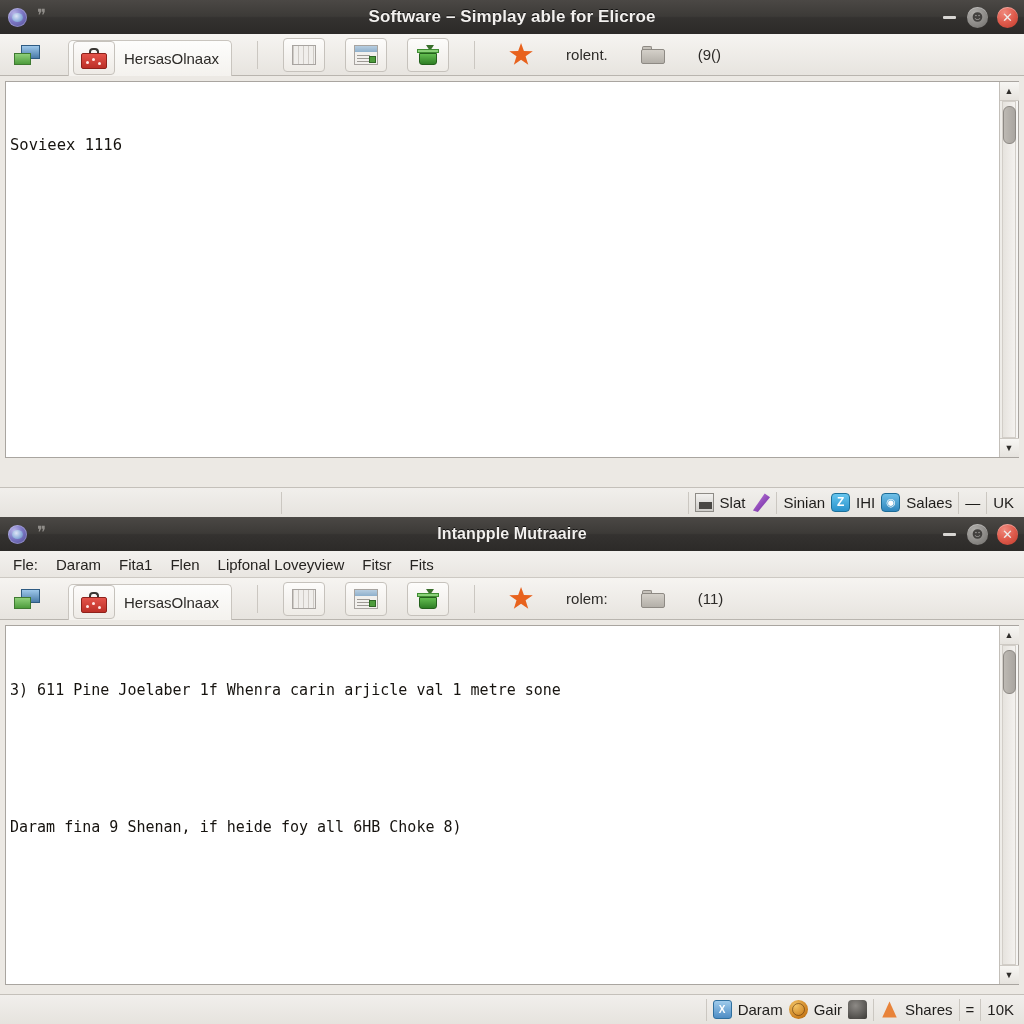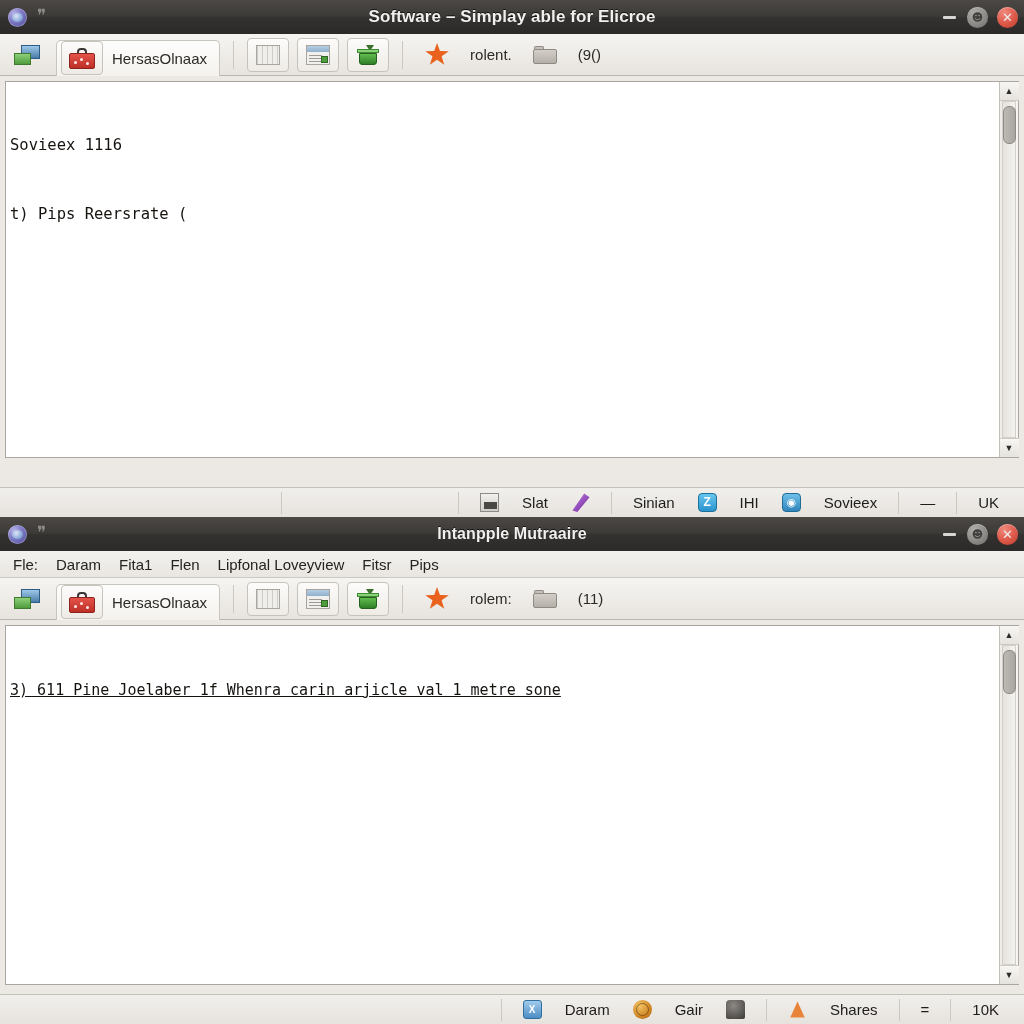--- a/index.html
+++ b/index.html
@@ -97,21 +97,21 @@
     white-space: nowrap;
   }
 
   
   .toolbar {
     height: 42px;
     background: linear-gradient(to bottom, #f6f4f1 0%, #e7e4df 100%);
     border-bottom: 1px solid #b9b5af;
     display: flex; align-items: center;
     padding: 0 6px;
-    gap: 8px;
+    gap: 20px;
   }
   .tb-btn {
     width: 42px; height: 34px;
     display: flex; align-items: center; justify-content: center;
     border-radius: 4px;
   }
   .tb-btn.framed {
     border: 1px solid #c6c2bc;
     background: linear-gradient(to bottom, #fdfcfb, #eeebe6);
   }
@@ -200,21 +200,21 @@
     padding: 7px 0 0 4px;
     overflow: hidden;
     font-family: "DejaVu Sans Mono", monospace;
     font-size: 15.5px;
     line-height: 22.7px;
     color: #16130f;
     white-space: pre;
   }
   #window-2 .textpane { font-size: 15px; line-height: 22.9px; }
   .line { height: 22.7px; }
-  #window-2 .line { height: 22.9px; text-decoration: underline; }
+  #window-2 .line { height: 22.9px; }
   .line.blank { color: transparent; }
 
   
   .vscroll {
     width: 19px; flex: 0 0 19px;
     background: linear-gradient(to right,#eeece8,#f7f6f4);
     border-left: 1px solid #c3bfb9;
     display: flex; flex-direction: column; align-items: center;
     position: relative;
   }
@@ -241,21 +241,21 @@
     position: absolute; left: 0; right: 0; bottom: 0;
     height: 30px;
     background: linear-gradient(to bottom,#f1efec,#e6e3de);
     border-top: 1px solid #c4c0ba;
     display: flex; align-items: center;
     font-size: 15px; color: #1f1d1b;
     padding: 0 4px;
   }
   .sb-cellA { width: 278px; height: 22px; border-right: 1px solid #cbc7c1; }
   .sb-spacer { flex: 1 1 auto; }
-  .sb-group { display: flex; align-items: center; gap: 23px; padding: 0 21px;
+  .sb-group { display: flex; align-items: center; gap: 6px; padding: 0 6px;
               border-left: 1px solid #cbc7c1; height: 22px; }
   .sb-label { white-space: nowrap; }
   .mini {
     width: 19px; height: 19px; display:inline-block; position: relative; flex: 0 0 19px;
   }
   .mini-printer { background: linear-gradient(to bottom,#f2f1ef,#cfcdc9); border:1px solid #8e8b86; }
   .mini-printer::after { content:""; position:absolute; left:3px; bottom:2px; width:13px;height:7px;background:#4a4845; }
   .mini-feather {
     background: linear-gradient(135deg,#c88be0 0%,#8e47b8 60%,#6a2f92 100%);
     clip-path: polygon(8% 92%, 70% 2%, 98% 22%, 34% 100%);
@@ -351,21 +351,20 @@
           <i class="tab2"></i>
           <i class="f"></i>
         </span>
     </div>
     <span class="tb-text">(9()</span>
   </div>
 
   <div class="pane-wrap">
     <div class="textpane">
       <div class="line">Sovieex 1116</div>
-      <div class="line">t) Pips Reersrate (</div>
       
       
       
       
       
       
       
     </div>
     <div class="vscroll">
       <div class="sb-track"></div>
@@ -381,21 +380,21 @@
     <div class="sb-group">
       <span class="mini mini-printer"></span>
       <span class="sb-label">Slat</span>
       <span class="mini mini-feather"></span>
     </div>
     <div class="sb-group">
       <span class="sb-label">Sinian</span>
       <span class="mini mini-z">Z</span>
       <span class="sb-label">IHI</span>
       <span class="mini mini-blue">◉</span>
-      <span class="sb-label">Sovieex</span>
+      <span class="sb-label">Salaes</span>
     </div>
     <div class="sb-group">
       <span class="sb-label">—</span>
     </div>
     <div class="sb-group">
       <span class="sb-label">UK</span>
     </div>
   </div>
 </div>
 
@@ -416,21 +415,21 @@
     </div>
   </div>
 
   <div class="menubar">
     <div class="menu-item">Fle:</div>
     <div class="menu-item">Daram</div>
     <div class="menu-item">Fita1</div>
     <div class="menu-item">Flen</div>
     <div class="menu-item">Lipfonal Loveyview</div>
     <div class="menu-item">Fitsr</div>
-    <div class="menu-item">Pips</div>
+    <div class="menu-item">Fits</div>
   </div>
 
   <div class="toolbar">
     <div class="tb-btn">
       <span class="ic ic-windows">
           <i class="w2"></i>
           <i class="w1"></i>
         </span>
     </div>
     <div class="tb-tab">
@@ -476,20 +475,21 @@
           <i class="f"></i>
         </span>
     </div>
     <span class="tb-text">(11)</span>
   </div>
 
   <div class="pane-wrap">
     <div class="textpane">
       <div class="line">3) 611 Pine Joelaber 1f Whenra carin arjicle val 1 metre sone</div>
       <div class="line blank"></div>
+      <div class="line">Daram fina 9 Shenan, if heide foy all 6HB Choke 8)</div>
       
       
       
       
       
       
     </div>
     <div class="vscroll">
       <div class="sb-track"></div>
       <div class="sb-arrow up">▲</div>

